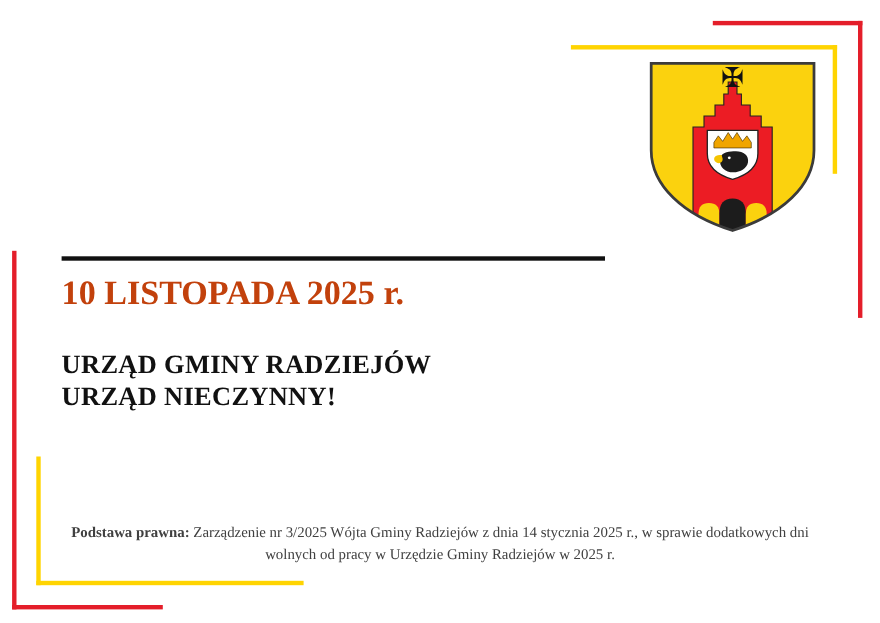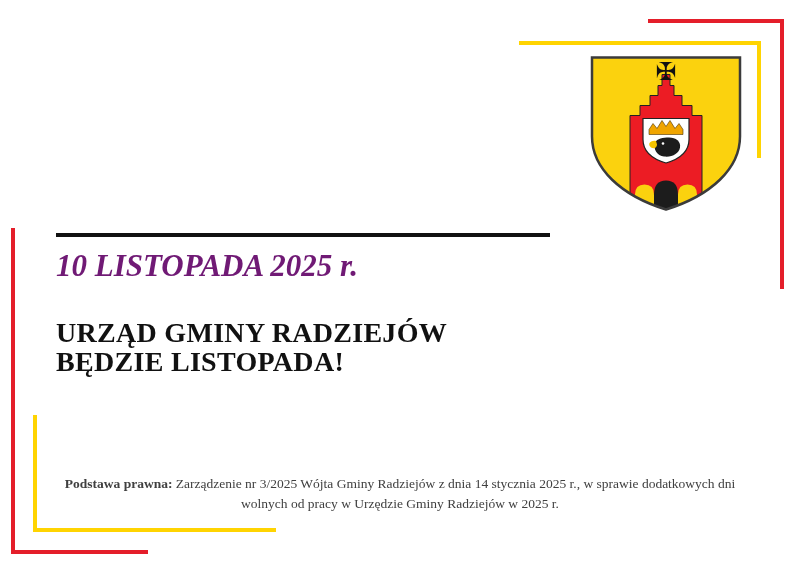--- a/index.html
+++ b/index.html
@@ -30,21 +30,21 @@
     font-size: 58px; font-weight: 700; letter-spacing: 1px;
     color: #111111; white-space: nowrap; line-height: 1;
   }
   .title-underline { position: absolute; left: 56px; top: 233px; width: 494px; height: 4px; background: #111; }
   .date-line {
     position: absolute; left: 56px; top: 247px;
     font-size: 31px; font-weight: 700; white-space: nowrap; line-height: 1.2;
   }
   .message {
     position: absolute; left: 56px; top: 318px;
-    font-size: 28px; font-weight: 700; color: #111111;
+    font-size: 24px; font-weight: 700; color: #111111;
     line-height: 29px; letter-spacing: 0.3px;
   }
   .legal {
     position: absolute; left: 40px; top: 460px; width: 720px;
     text-align: center; font-size: 13.5px; line-height: 1.55; color: #404040;
   }
   .legal .legal-label { font-weight: 700; }
 </style>
 </head>
 <body>
@@ -77,25 +77,25 @@
       <circle cx="74" cy="89" r="1.3" fill="#ffffff"></circle>
       <path d="M46 158 L46 140 Q46 130 55.5 130 Q65 130 65 140 L65 158 Z" fill="#FBD20E"></path>
       <path d="M65 158 L65 140 Q65 126 77 126 Q89 126 89 140 L89 158 Z" fill="#1C1C1C"></path>
       <path d="M89 158 L89 140 Q89 130 98.5 130 Q108 130 108 140 L108 158 Z" fill="#FBD20E"></path>
     </g>
     <path d="M3 3 H151 V82 C151 114 122 141 77 155 C32 141 3 114 3 82 Z" fill="none" stroke-width="2.5" stroke="#3B3B3B"></path>
   </svg>
 
   <div class="title-underline"></div>
 
-  <div class="date-line" style="color: #701a75; font-style: italic;">10 LISTOPADA 2025 r.</div>
+  <div class="date-line" style="color: #c2410c;">10 LISTOPADA 2025 r.</div>
 
   <div class="message">
     <div>URZĄD GMINY RADZIEJÓW</div>
-    <div>BĘDZIE LISTOPADA!</div>
+    <div>URZĄD NIECZYNNY!</div>
   </div>
 
   <p class="legal">
     <span class="legal-label">Podstawa prawna:</span>
     <span>Zarządzenie nr 3/2025 Wójta Gminy Radziejów z dnia 14 stycznia 2025 r., w sprawie dodatkowych dni wolnych od pracy w Urzędzie Gminy Radziejów w 2025 r.</span>
   </p>
 
 </div>
 
 </body></html>

